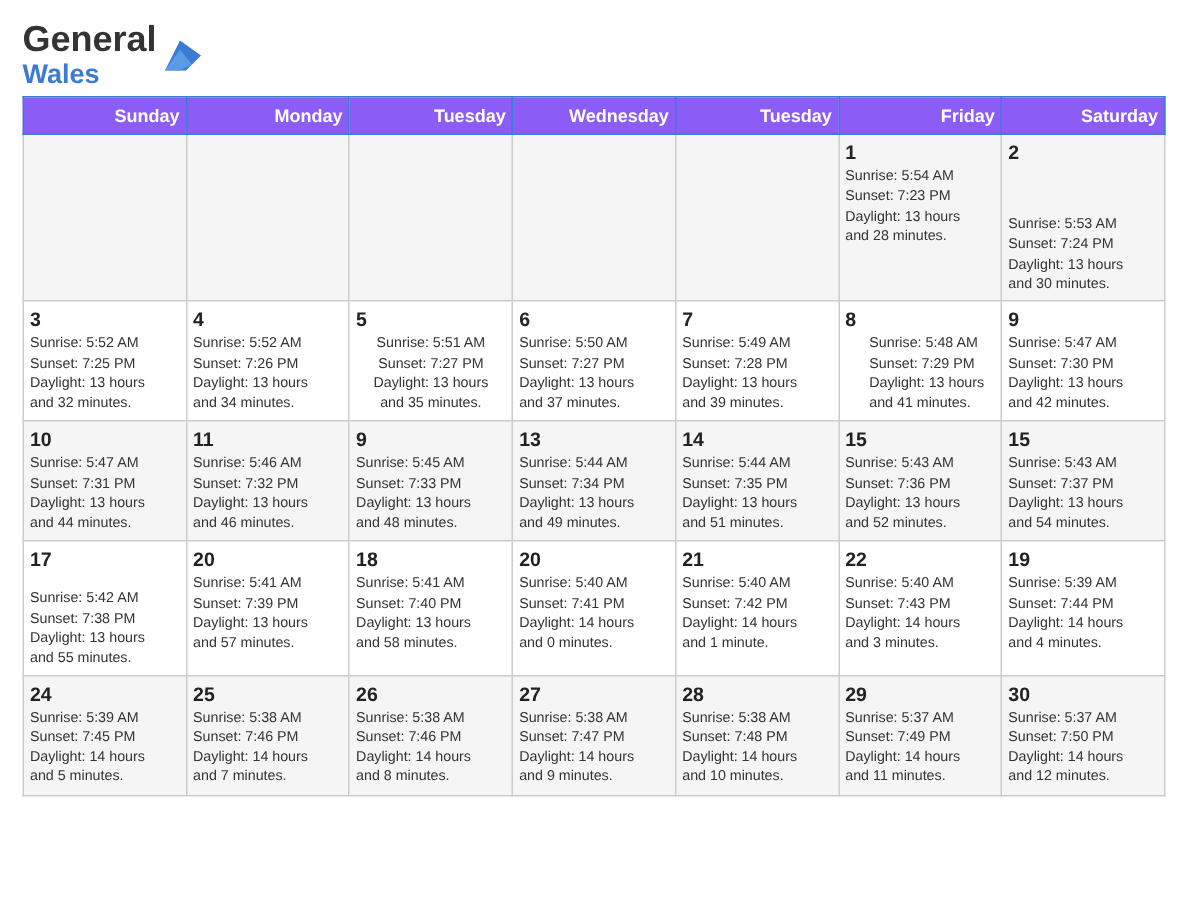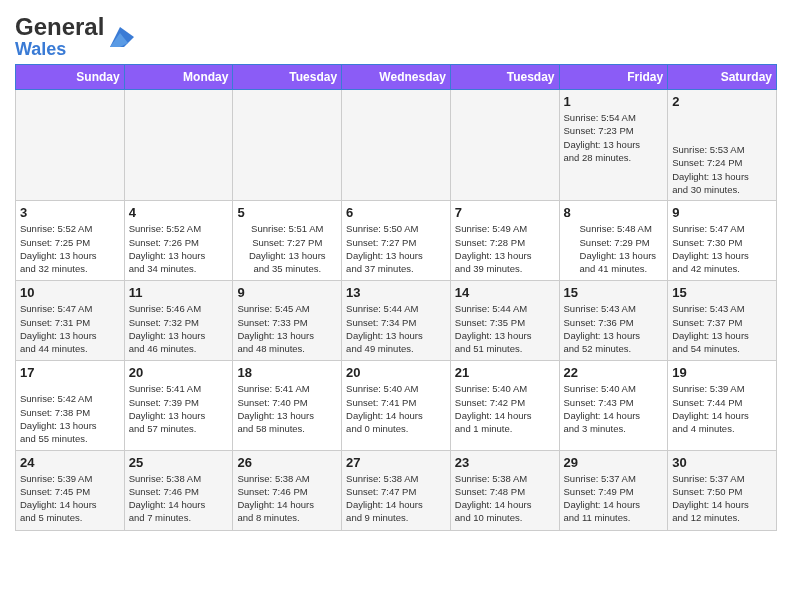--- a/index.html
+++ b/index.html
@@ -324,21 +324,21 @@
 and 8 minutes.</div>
         </td>
         <td>
           <div class="day-number">27</div>
           <div class="day-info" style="white-space: pre-line;">Sunrise: 5:38 AM
 Sunset: 7:47 PM
 Daylight: 14 hours
 and 9 minutes.</div>
         </td>
         <td>
-          <div class="day-number">23</div>
+          <div class="day-number">28</div>
           <div class="day-info" style="white-space: pre-line;">Sunrise: 5:38 AM
 Sunset: 7:48 PM
 Daylight: 14 hours
 and 10 minutes.</div>
         </td>
         <td>
           <div class="day-number">29</div>
           <div class="day-info" style="white-space: pre-line;">Sunrise: 5:37 AM
 Sunset: 7:49 PM
 Daylight: 14 hours

